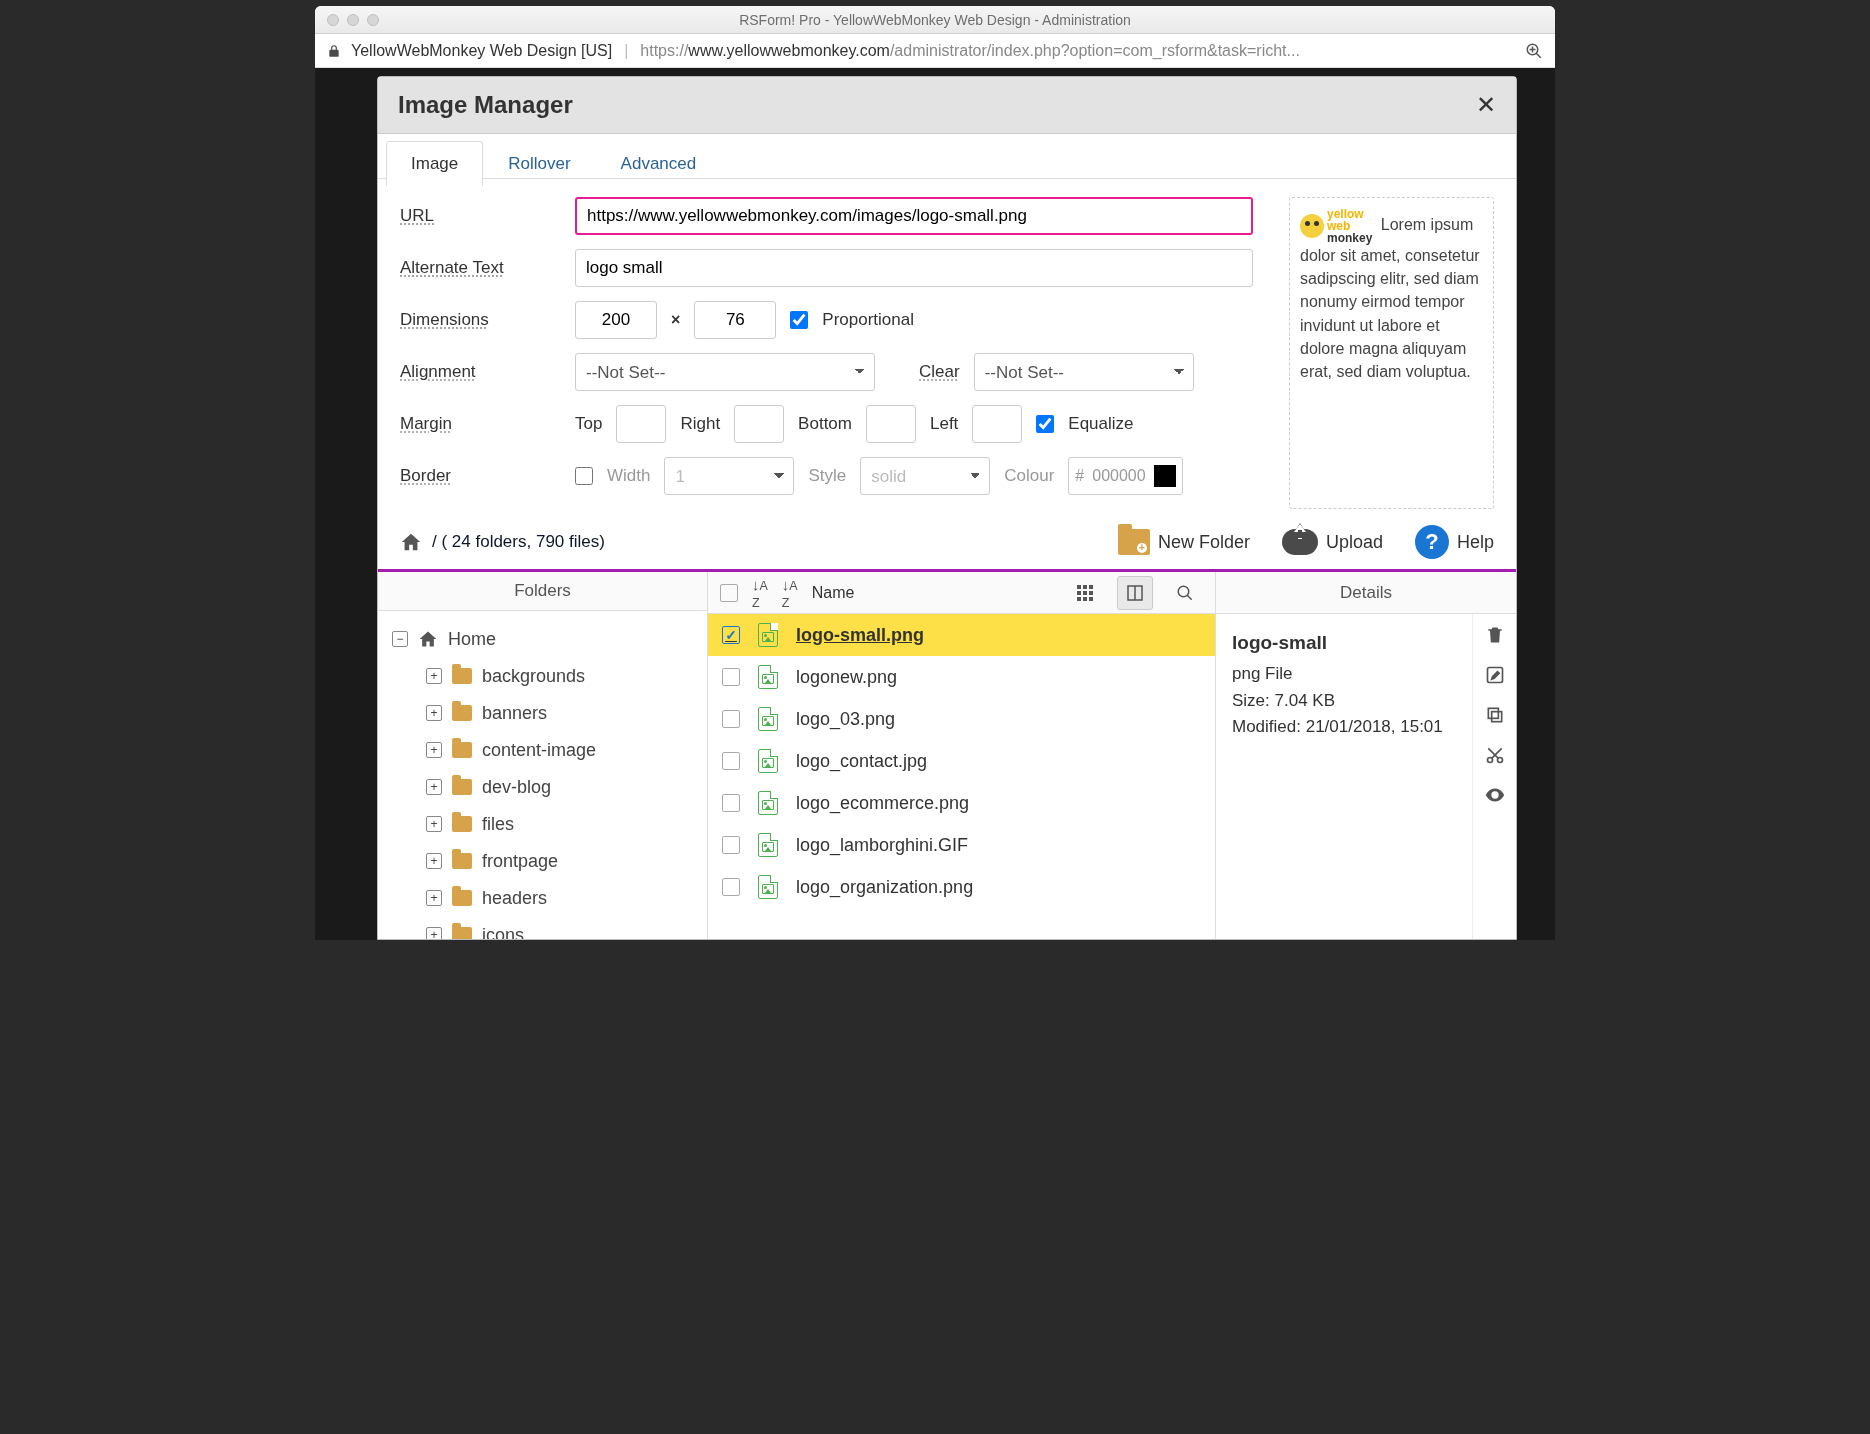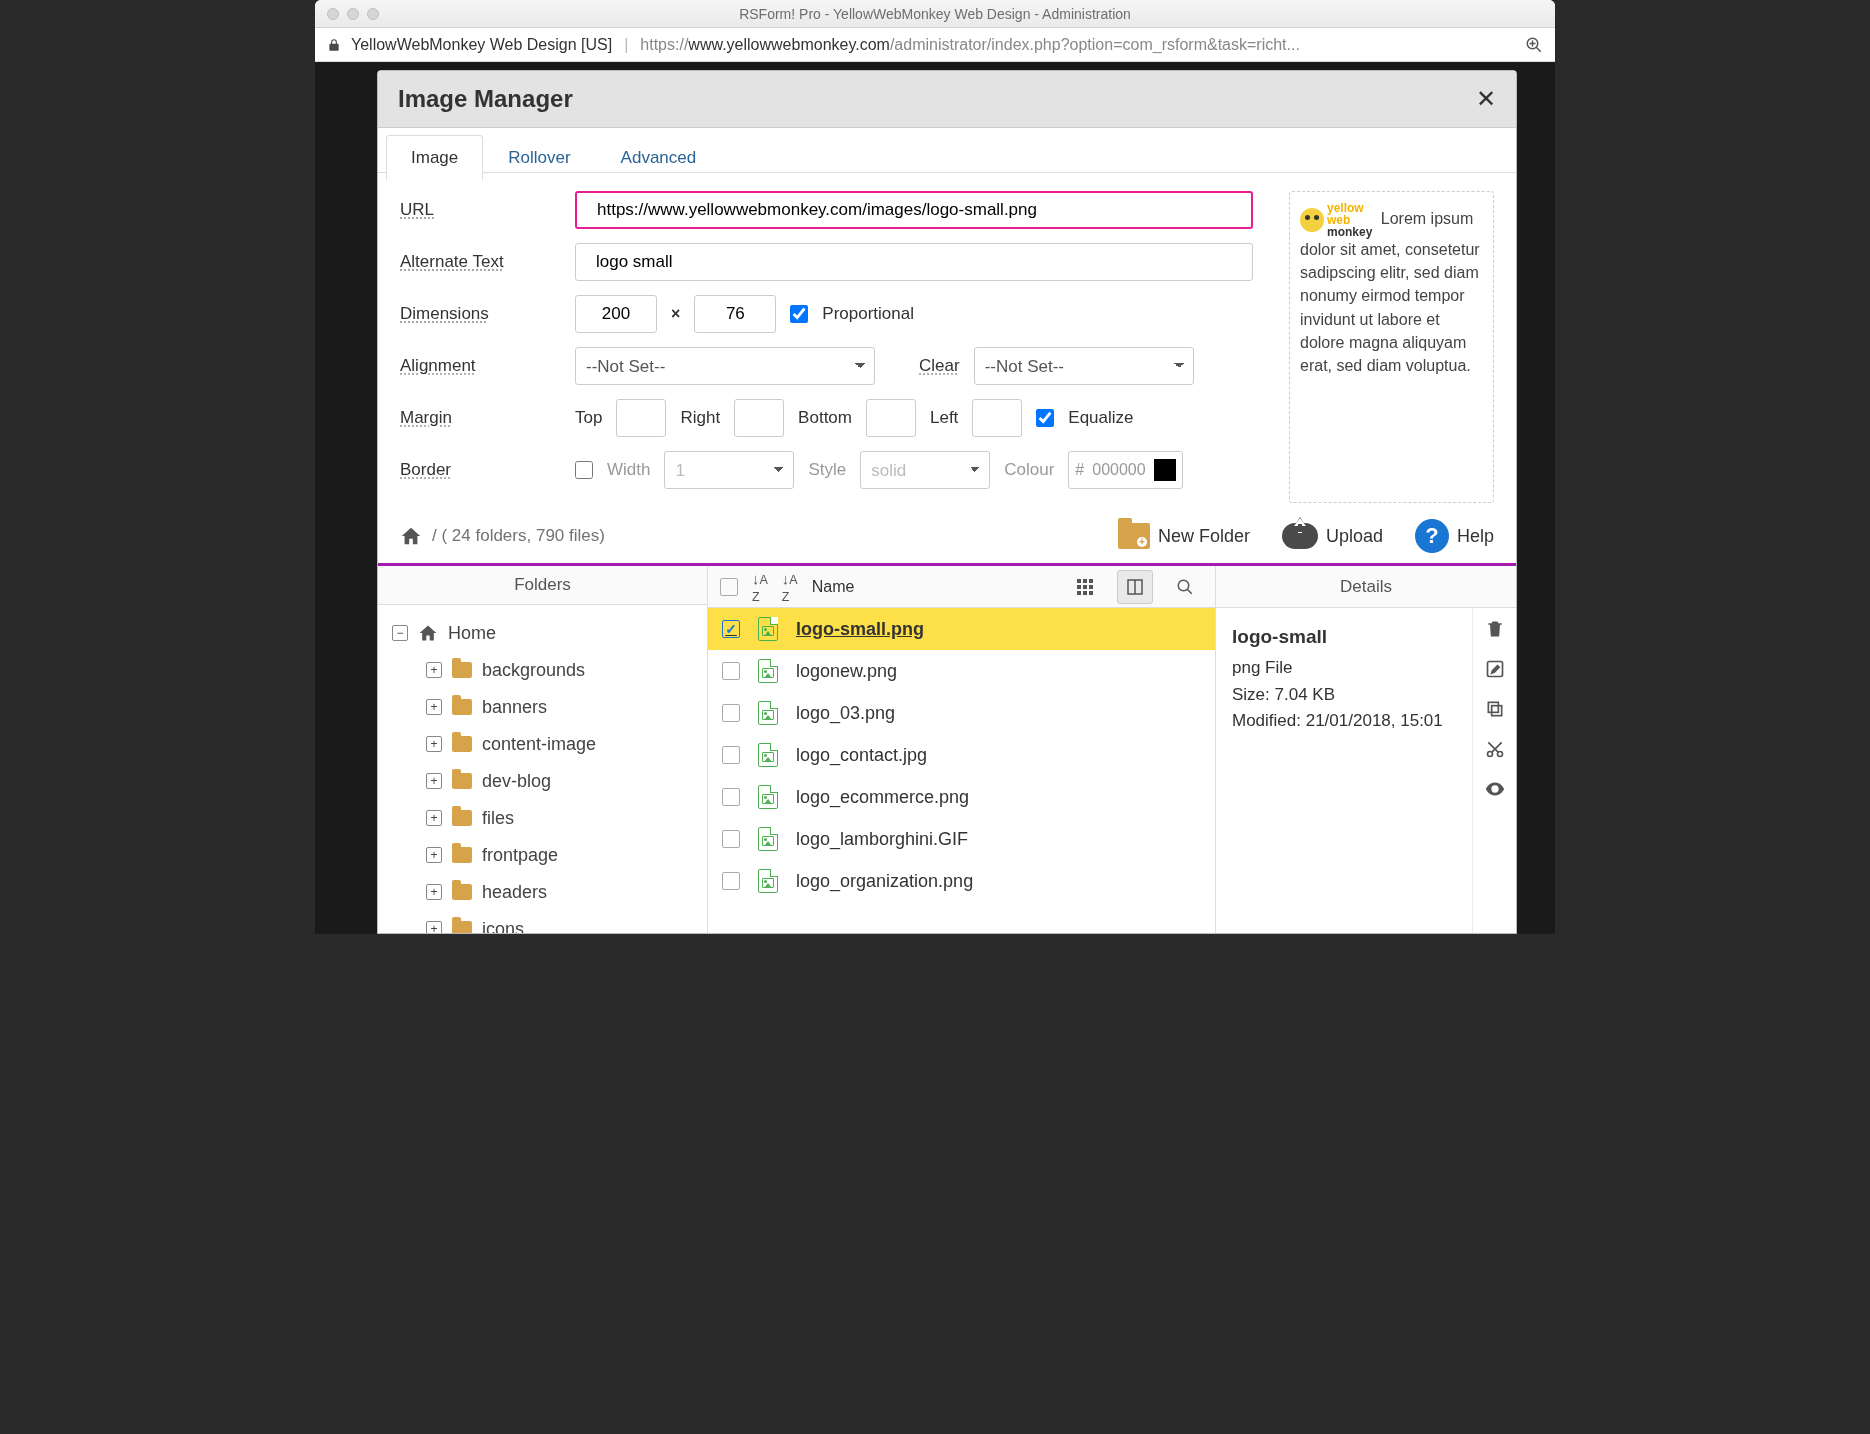--- a/index.html
+++ b/index.html
@@ -1,19 +1,19 @@
 <!DOCTYPE html>
 <html><head>
 <meta charset="utf-8">
 <style>
   * { box-sizing: border-box; margin: 0; padding: 0; }
   body { font-family: -apple-system, Helvetica, Arial, sans-serif; font-size: 16px; color: #333; background: #2a2a2a; }
   
   
-  .mac-window { width: 1240px; height: 934px; background: #fff; border-radius: 6px 6px 0 0; overflow: hidden; margin: 0 auto; }
+  .mac-window { width: 1240px; height: 934px; background: #fff; border-radius: 6px 6px 0 0; overflow: hidden; margin: 6px auto; }
   .mac-titlebar { height: 28px; background: linear-gradient(#f6f6f6, #e9e9e9); display: flex; align-items: center; position: relative; border-bottom: 1px solid #d0d0d0; }
   .mac-dots { display: flex; gap: 8px; padding-left: 12px; }
   .mac-dot { width: 12px; height: 12px; border-radius: 50%; background: #d6d6d6; border: 1px solid #c0c0c0; }
   .mac-title { position: absolute; left: 0; right: 0; text-align: center; font-size: 14px; color: #6e6e6e; pointer-events: none; }
   .urlbar { height: 34px; background: #fff; border-bottom: 1px solid #ddd; display: flex; align-items: center; padding: 0 12px; font-size: 16px; }
   .lock-icon { width: 14px; height: 14px; margin-right: 10px; }
   .urlbar .sitename { color: #333; font-weight: 400; }
   .urlbar .sep { color: #bbb; margin: 0 12px; }
   .urlbar .url-faded { color: #888; }
   .mag { margin-left: auto; color: #666; }
@@ -28,21 +28,21 @@
   
   .tabs { display: flex; border-bottom: 1px solid #ddd; padding: 0 8px; margin-top: -1px; }
   .tab { padding: 12px 24px; border: 1px solid transparent; border-bottom: none; border-radius: 3px 3px 0 0; color: #2a6496; cursor: pointer; font-size: 17px; position: relative; top: 8px; }
   .tab.active { border-color: #ddd; background: #fff; color: #333; }
   
   .form-area { padding: 18px 22px 10px; display: flex; gap: 36px; }
   .form-left { flex: 1; }
   .row { display: flex; align-items: center; margin-bottom: 14px; min-height: 38px; }
   .lbl { width: 175px; color: #333; font-size: 17px; text-decoration: underline dotted #999; text-underline-offset: 3px; }
   .ctrl { flex: 1; display: flex; align-items: center; gap: 14px; flex-wrap: wrap; }
-  input[type=text].long { flex: 1; height: 38px; border: 1px solid #ccc; border-radius: 3px; padding: 0 20px; font-size: 17px; }
+  input[type=text].long { flex: 1; height: 38px; border: 1px solid #ccc; border-radius: 3px; padding: 0 10px; font-size: 17px; }
   .url-highlight { border: 2px solid #e91e8e !important; }
   .dimbox { width: 82px; height: 38px; border: 1px solid #ccc; border-radius: 3px; text-align: center; font-size: 17px; }
   .dimx { font-weight: 700; }
   .chk { width: 18px; height: 18px; }
   .sel { height: 38px; border: 1px solid #ccc; border-radius: 3px; padding: 0 10px; font-size: 17px; background: #fff; -webkit-appearance: none; appearance: none; padding-right: 28px; background-image: linear-gradient(45deg, transparent 50%, #555 50%), linear-gradient(135deg, #555 50%, transparent 50%); background-position: calc(100% - 14px) 15px, calc(100% - 9px) 15px; background-size: 5px 5px; background-repeat: no-repeat; color: #555; }
   .sel.w300 { width: 300px; }
   .sel.w120 { width: 130px; }
   .marginbox { width: 50px; height: 38px; border: 1px solid #ccc; border-radius: 3px; text-align: center; }
   .colorbox { display: flex; align-items: center; border: 1px solid #ccc; border-radius: 3px; height: 38px; padding: 0 6px; gap: 8px; color: #999; }
   .swatch { width: 22px; height: 22px; background: #000; }
@@ -51,21 +51,21 @@
   
   .preview { width: 205px; border: 1px dashed #ccc; border-radius: 3px; padding: 10px; font-size: 16px; color: #444; line-height: 1.45; }
   .preview-logo { display: inline-flex; align-items: center; vertical-align: middle; margin-right: 4px; }
   .monkey { width: 24px; height: 24px; border-radius: 50%; background: #f4d03f; display: inline-block; position: relative; margin-right: 3px; }
   .monkey::before { content:""; position:absolute; left:5px; top:7px; width:5px; height:5px; background:#333; border-radius:50%; box-shadow: 9px 0 #333; }
   .logotxt { display: inline-block; font-size: 12px; line-height: 1; }
   .logotxt .y { color:#f4b400; font-weight:700; }
   .logotxt .m { color:#333; font-weight:700; }
   
   .browser-toolbar { display: flex; align-items: center; padding: 6px 22px 10px; gap: 16px; }
-  .crumb { display: flex; align-items: center; gap: 10px; font-size: 17px; color: #737373; }
+  .crumb { display: flex; align-items: center; gap: 10px; font-size: 17px; color: #0f172a; }
   .tb-right { margin-left: auto; display: flex; align-items: center; gap: 32px; }
   .tb-btn { display: flex; align-items: center; gap: 8px; font-size: 18px; color: #333; cursor: pointer; }
   .icon-folder-big { width: 32px; height: 26px; background: #d6a24a; border-radius: 2px; position: relative; }
   .icon-folder-big::before { content:""; position:absolute; top:-5px; left:0; width:14px; height:6px; background:#d6a24a; border-radius:2px 2px 0 0; }
   .icon-folder-big .plus { position:absolute; right:3px; bottom:2px; width:10px; height:10px; background:#fff; border-radius:50%; color:#d6a24a; font-size:10px; line-height:10px; text-align:center; font-weight:700; }
   .icon-upload { width: 36px; height: 26px; background: #4a4a4a; border-radius: 13px; position: relative; }
   .icon-upload::before { content:""; position:absolute; left:13px; top:-6px; width:0; height:0; border-left:5px solid transparent; border-right:5px solid transparent; border-bottom:8px solid #4a4a4a; }
   .icon-upload::after { content:""; position:absolute; left:16px; top:1px; width:4px; height:8px; background:#4a4a4a; }
   .icon-upload .a1 { position:absolute; left:12px; top:-5px; width:0;height:0;border-left:6px solid transparent;border-right:6px solid transparent;border-bottom:8px solid #fff; }
   .icon-upload .a2 { position:absolute; left:16px; top:2px; width:4px; height:8px; background:#fff; }

